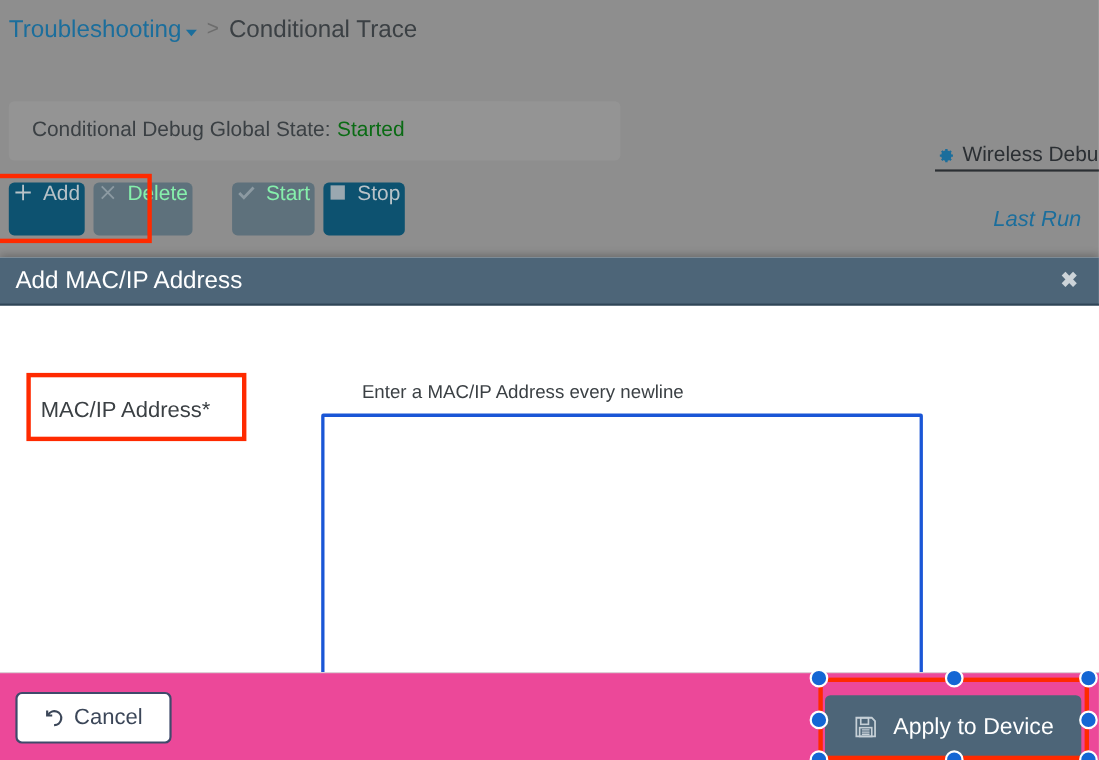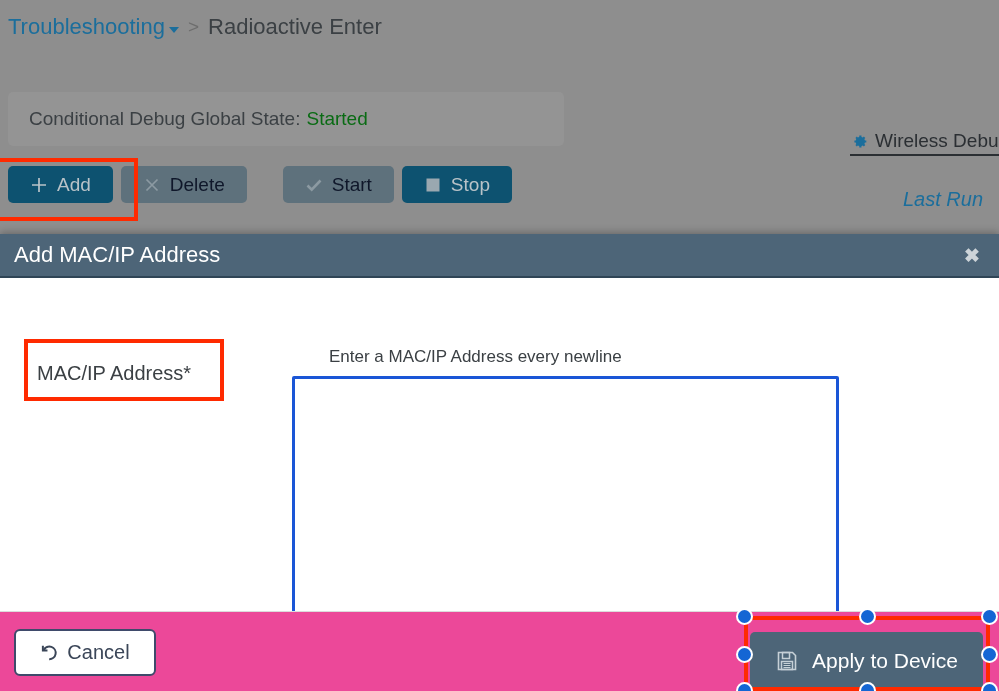--- a/index.html
+++ b/index.html
@@ -74,33 +74,33 @@
   
   #toolbar {
     position: absolute;
     left: 8px;
     top: 166px;
     display: flex;
     align-items: center;
     gap: 8px;
   }
   .tbtn {
-    height: 37px;
+    height: 48px;
     border-radius: 5px;
     display: flex;
-    align-items: center;
+    align-items: flex-start;
     justify-content: center;
     gap: 9px;
     font-size: 19px;
-    padding: 0 22px;
+    padding: 0 4px;
     border: none;
     font-family: "Liberation Sans", sans-serif;
   }
   .tbtn.primary { background: #0d5270; color: #b9c3c8; }
-  .tbtn.disabled { background: #5e717c; color: #0f172a; }
+  .tbtn.disabled { background: #5e717c; color: #86efac; }
   .tbtn.gap-left { margin-left: 28px; }
   .ic {
     display: inline-flex;
     align-items: center;
     justify-content: center;
     width: 18px; height: 18px;
   }
   .ic svg { display: block; }
 
   
@@ -293,21 +293,21 @@
 <body>
 
 <div id="page">
 
   <div id="breadcrumb">
     <span class="crumb-link">
       <span>Troubleshooting</span>
       <span class="caret-down"></span>
     </span>
     <span class="crumb-sep">&gt;</span>
-    <span class="crumb-current">Radioactive Enter</span>
+    <span class="crumb-current">Conditional Trace</span>
   </div>
 
   <div id="state-box">
     <span>Conditional Debug Global State:</span>
     <span class="state-value">Started</span>
   </div>
 
   <div id="toolbar">
     <button class="tbtn primary">
       <span class="ic">

